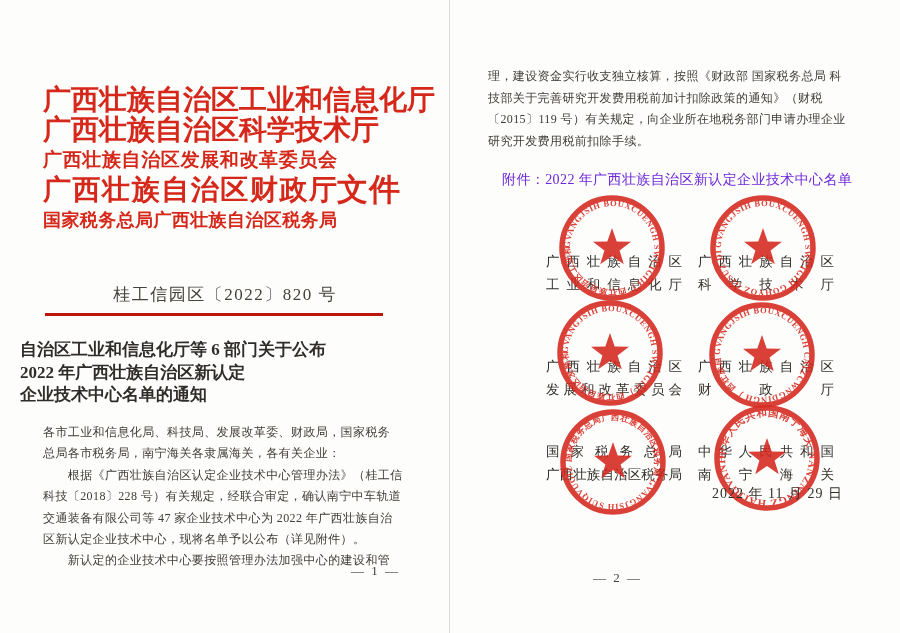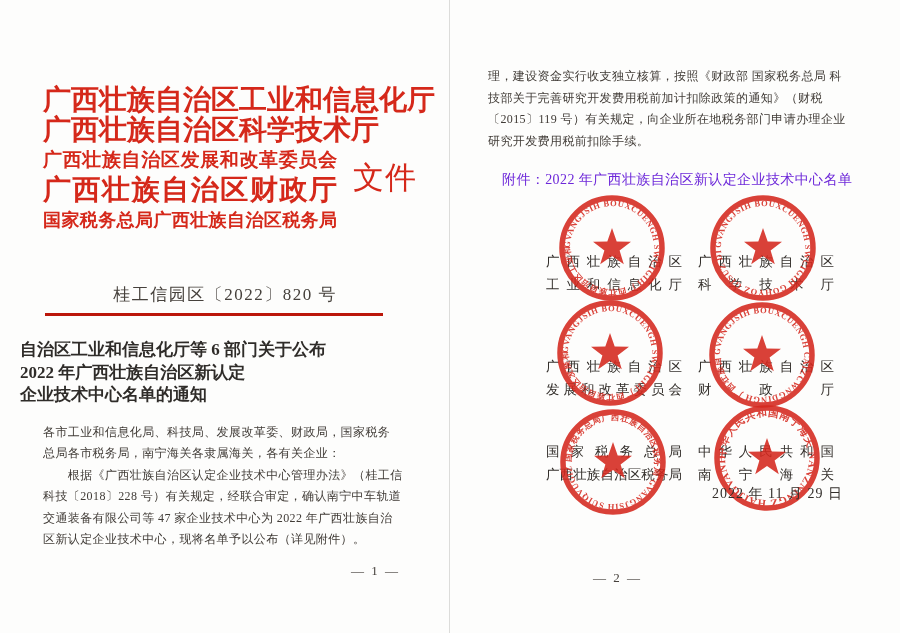--- a/index.html
+++ b/index.html
@@ -17,22 +17,22 @@
   
   .agency-lines{position:absolute;left:43px;top:85px;width:294px;}
   .agency-line{
     height:30px;line-height:30px;font-size:28px;font-weight:bold;
     white-space:nowrap;color:#d5281a;
     text-align:justify;text-align-last:justify;
   }
   .agency-line:nth-child(3){font-size:19px;}
   .agency-line:nth-child(5){font-size:18px;}
   .doc-type{
-    position:absolute;left:337px;top:157px;font-size:31px;font-weight:normal;
-    color:#d5281a;letter-spacing:1px;white-space:nowrap;margin-left:16px;
+    position:absolute;left:337px;top:169px;font-size:31px;font-weight:bold;
+    color:#d5281a;letter-spacing:1px;white-space:nowrap;
   }
   .doc-number{
     position:absolute;left:0;top:283px;width:450px;text-align:center;
     font-size:17px;letter-spacing:1.5px;color:#46413c;white-space:nowrap;
   }
   .red-rule{position:absolute;left:45px;top:313px;width:338px;height:3px;background:#bb170a;}
 
   .doc-title{
     position:absolute;left:20px;top:339px;width:410px;
     font-weight:bold;font-size:17px;line-height:22.5px;color:#2f2c29;
@@ -99,20 +99,21 @@
       <div>企业技术中心名单的通知</div>
     </div>
 
     <div class="body-block" id="left-body">
       <div class="bl">各市工业和信息化局、科技局、发展改革委、财政局，国家税务</div>
       <div class="bl">总局各市税务局，南宁海关各隶属海关，各有关企业：</div>
       <div class="bl">　　根据《广西壮族自治区认定企业技术中心管理办法》（桂工信</div>
       <div class="bl">科技〔2018〕228 号）有关规定，经联合审定，确认南宁中车轨道</div>
       <div class="bl">交通装备有限公司等 47 家企业技术中心为 2022 年广西壮族自治</div>
       <div class="bl">区新认定企业技术中心，现将名单予以公布（详见附件）。</div>
+      <div class="bl">　　新认定的企业技术中心要按照管理办法加强中心的建设和管</div>
     </div>
 
     <div class="page-num" id="page-num-1">— 1 —</div>
   </div>
 
   <div class="divider"></div>
 
   <div class="page" id="page-right">
 
     <div class="body-block" id="right-body">

